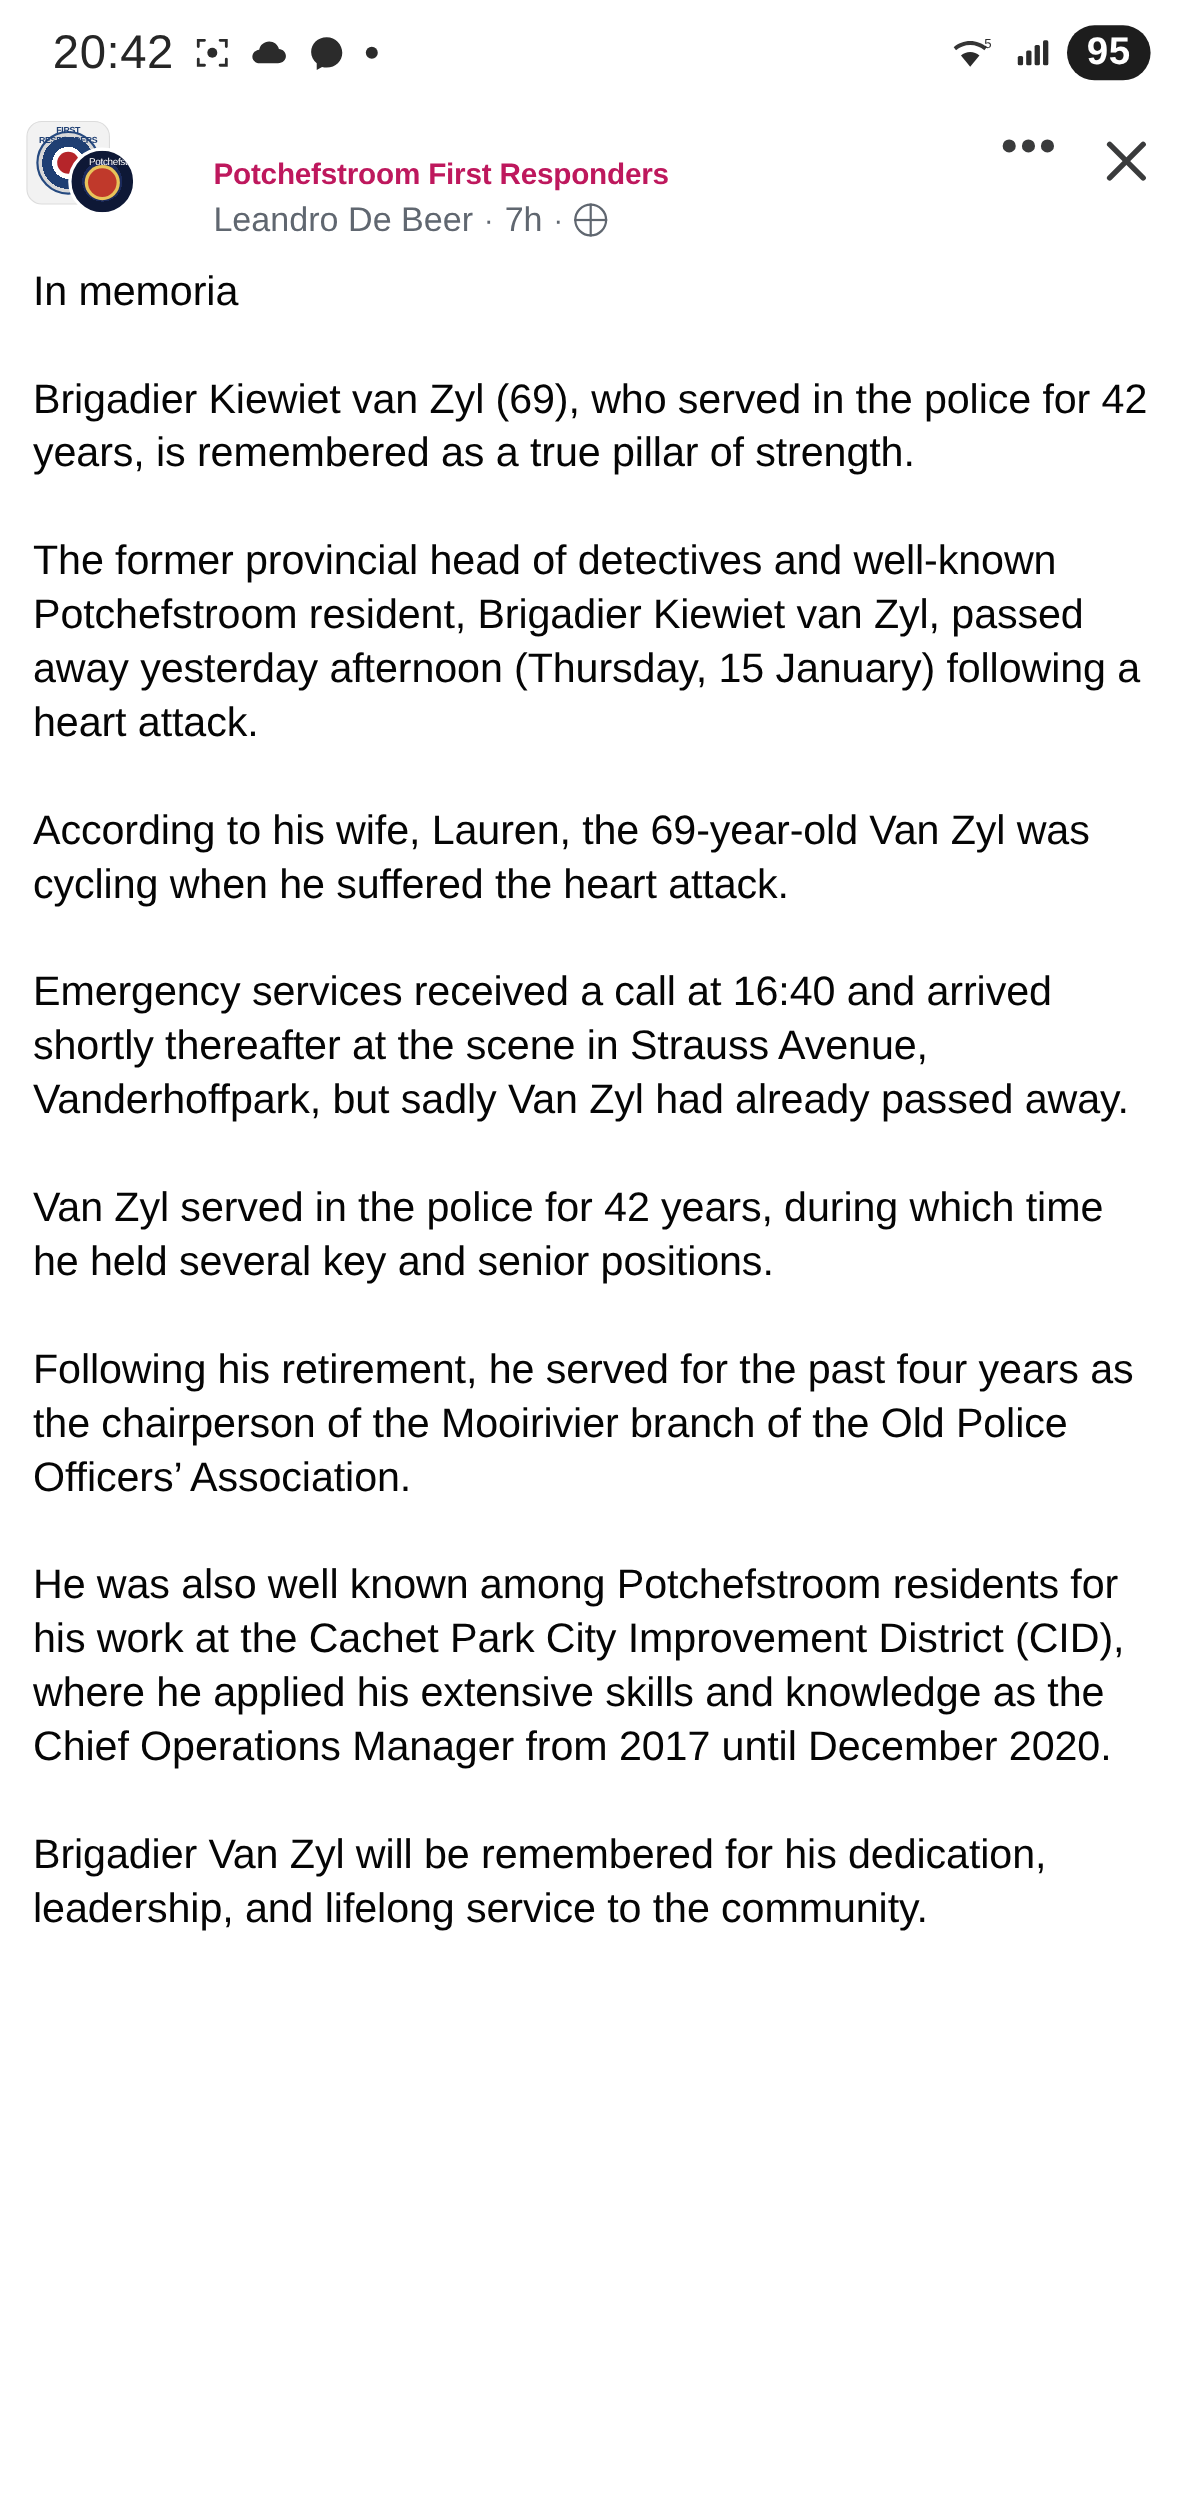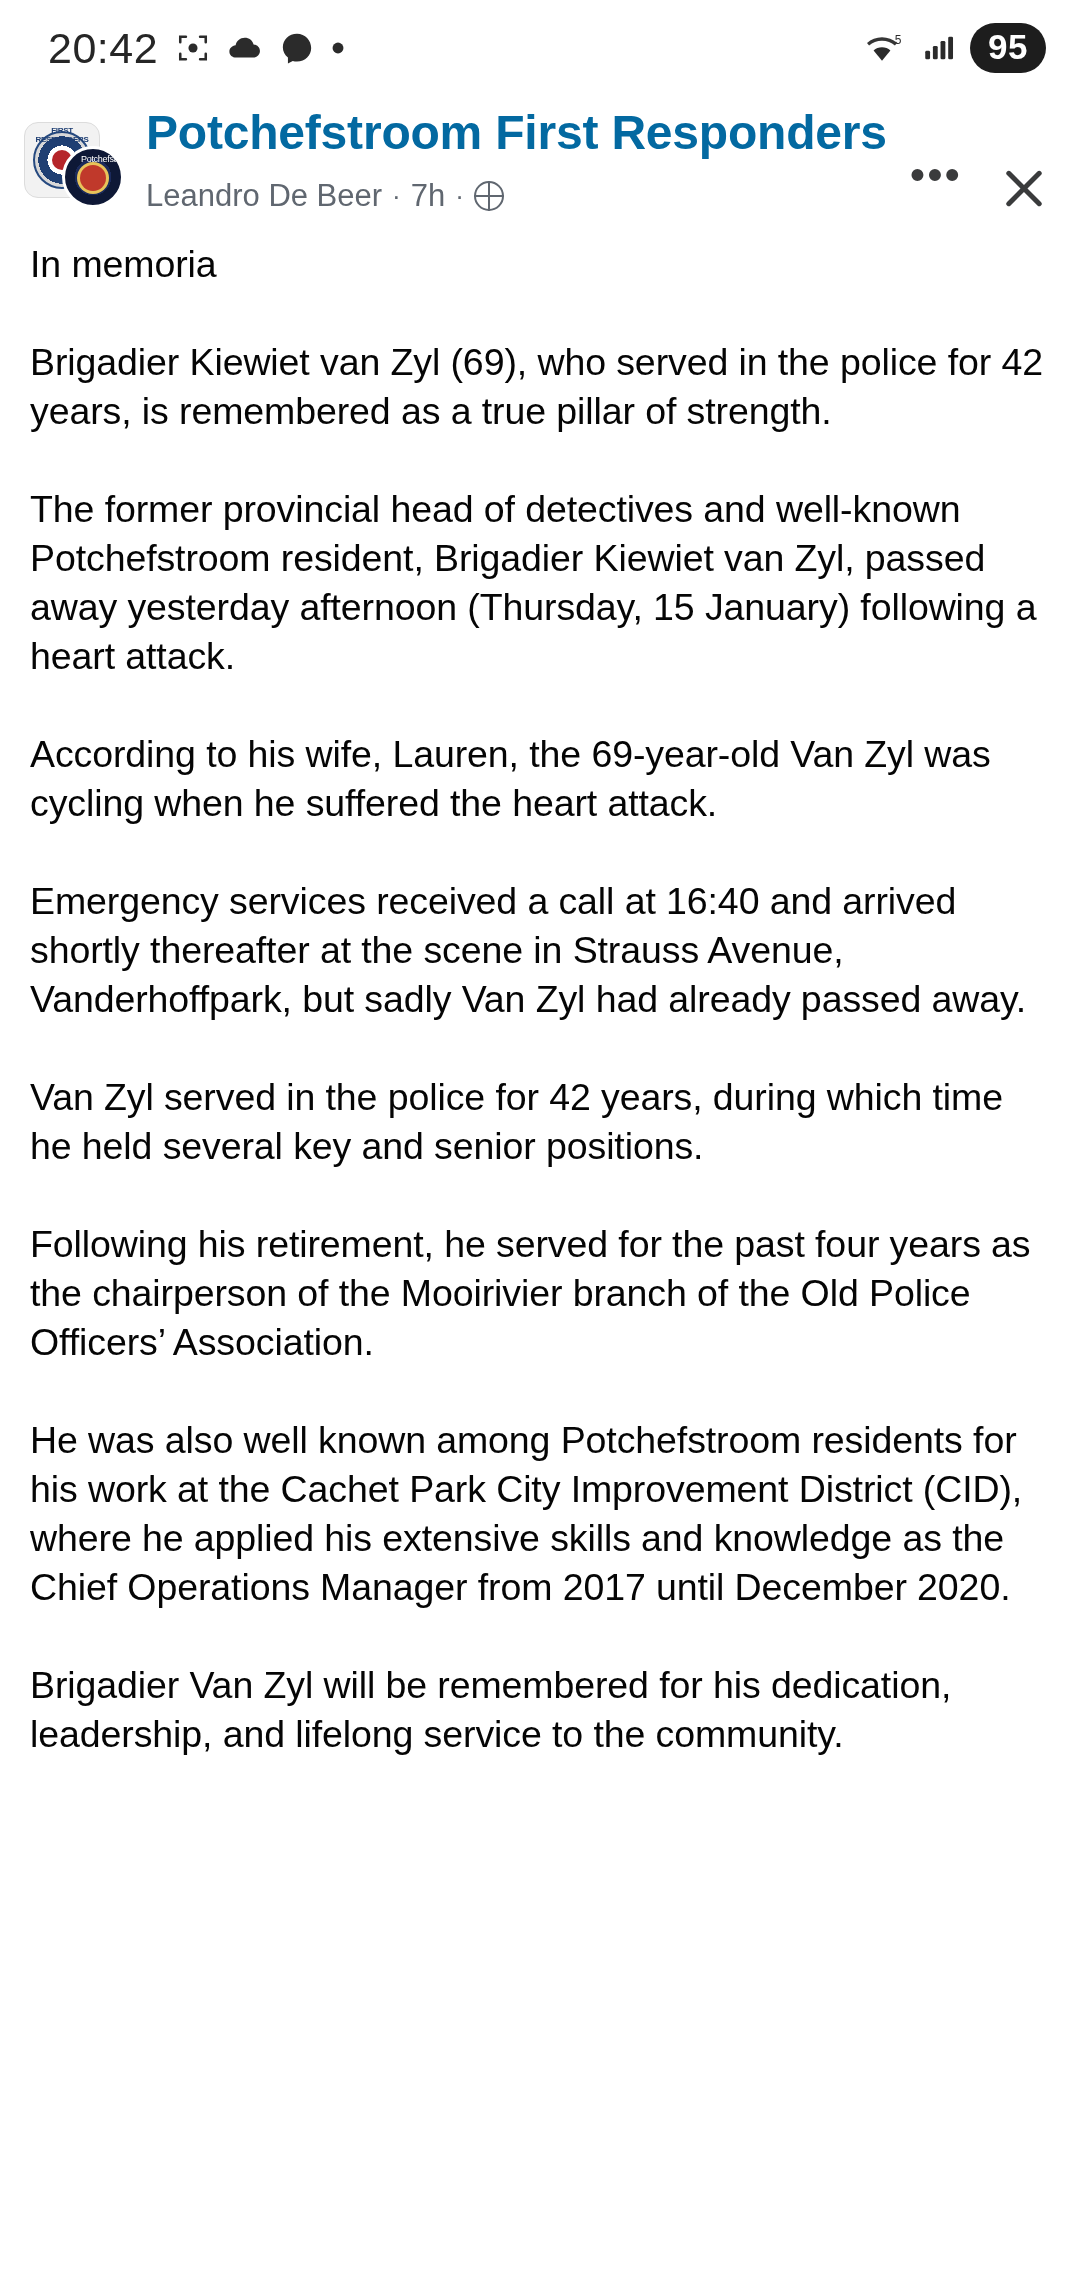--- a/index.html
+++ b/index.html
@@ -56,23 +56,24 @@
     font-weight: bold;
     padding: 4px 16px 6px;
     min-width: 76px;
     text-align: center;
     letter-spacing: 0.5px;
   }
 
   
   .post-header {
     display: flex;
-    align-items: flex-end;
+    align-items: flex-start;
     padding: 10px 30px 0 24px;
     height: 118px;
+    gap: 48px;
   }
   .avatar-wrap {
     position: relative;
     width: 104px;
     height: 92px;
     flex: 0 0 104px;
     margin-top: 4px;
   }
   .avatar-main {
     position: absolute;
@@ -138,31 +139,32 @@
     font-weight: bold;
   }
 
   .header-text {
     flex: 1 1 auto;
     padding-left: 18px;
     padding-top: 6px;
     min-width: 0;
   }
   .page-title {
-    font-size: 48px;
+    font-size: 27px;
     font-weight: bold;
-    color: #0369a1;
+    color: #be185d;
     letter-spacing: -0.2px;
     line-height: 1.1;
+    margin-top: 32px;
   }
   .subline {
     display: flex;
     align-items: center;
     gap: 10px;
-    margin-top: 18px;
+    margin-top: 8px;
     color: #606770;
     font-size: 31px;
   }
   .subline .dot { font-size: 26px; line-height: 1; }
   .globe {
     display: inline-block;
     width: 30px; height: 30px;
     border-radius: 50%;
     border: 2.5px solid #606770;
     position: relative;

